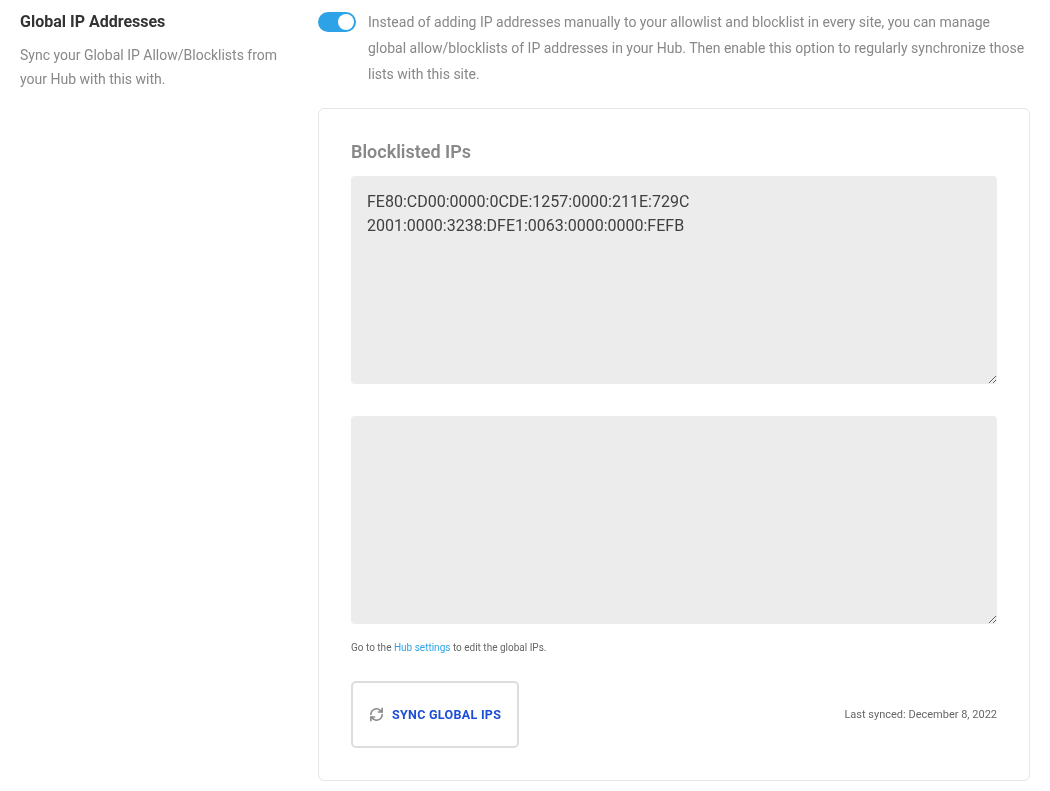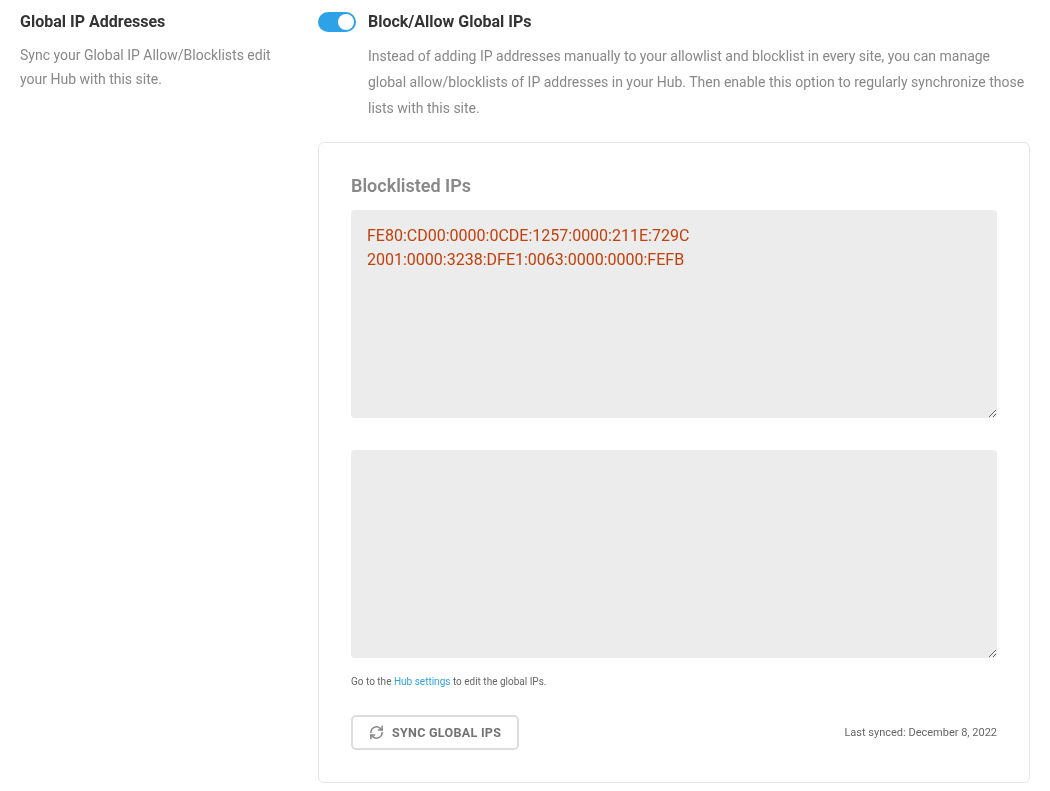--- a/index.html
+++ b/index.html
@@ -85,21 +85,21 @@
       color: #888888;
       margin-bottom: 14px;
     }
     .textarea-field {
       width: 100%;
       background: #ececec;
       border: none;
       border-radius: 4px;
       padding: 14px 16px;
       font-size: 16px;
-      color: #c2410c;
+      color: #404040;
       font-family: inherit;
       line-height: 1.5;
       resize: both;
       margin-bottom: 28px;
     }
     .textarea-blocklist {
       height: 208px;
     }
     .textarea-allow {
       height: 208px;
@@ -119,52 +119,51 @@
       justify-content: space-between;
       align-items: center;
     }
     .sync-button {
       display: flex;
       align-items: center;
       gap: 8px;
       border: 2px solid #dddddd;
       background: #ffffff;
       border-radius: 5px;
-      padding: 8px 16px;
+      padding: 24px 16px;
       font-size: 12.5px;
       font-weight: 700;
-      color: #737373;
+      color: #1d4ed8;
       letter-spacing: 0.3px;
       cursor: pointer;
       font-family: inherit;
     }
     .sync-icon {
       width: 15px;
       height: 15px;
       display: inline-block;
     }
     .last-synced {
       font-size: 11px;
       color: #666666;
     }
   </style>
 </head>
 <body>
 
 <div class="container">
   <div class="left-col">
     <div class="left-title">Global IP Addresses</div>
-    <div class="left-desc">Sync your Global IP Allow/Blocklists edit your Hub with this site.</div>
+    <div class="left-desc">Sync your Global IP Allow/Blocklists from your Hub with this with.</div>
   </div>
 
   <div class="right-col">
     <div class="header-row">
       <div class="toggle"></div>
       <div class="header-text">
-        <div class="header-title">Block/Allow Global IPs</div>
         <div class="header-desc">Instead of adding IP addresses manually to your allowlist and blocklist in every site, you can manage global allow/blocklists of IP addresses in your Hub. Then enable this option to regularly synchronize those lists with this site.</div>
       </div>
     </div>
 
     <div class="card">
       <div class="field-label">Blocklisted IPs</div>
       <textarea class="textarea-field textarea-blocklist" readonly="" style="">FE80:CD00:0000:0CDE:1257:0000:211E:729C
 2001:0000:3238:DFE1:0063:0000:0000:FEFB</textarea>
 
       <textarea class="textarea-field textarea-allow" readonly="" style=""></textarea>

